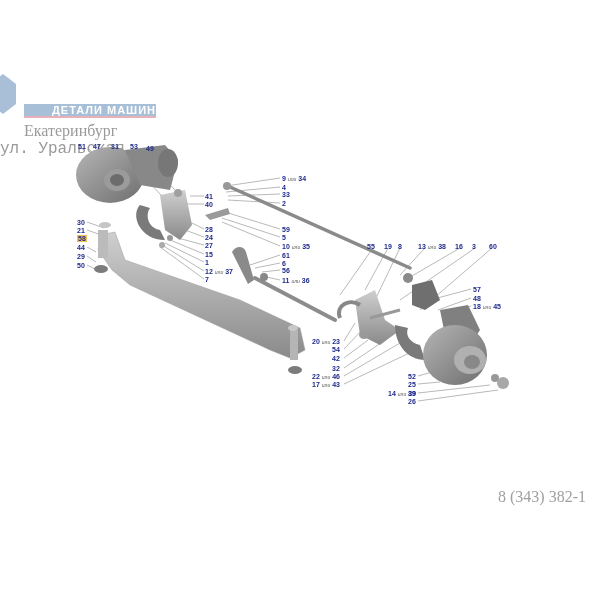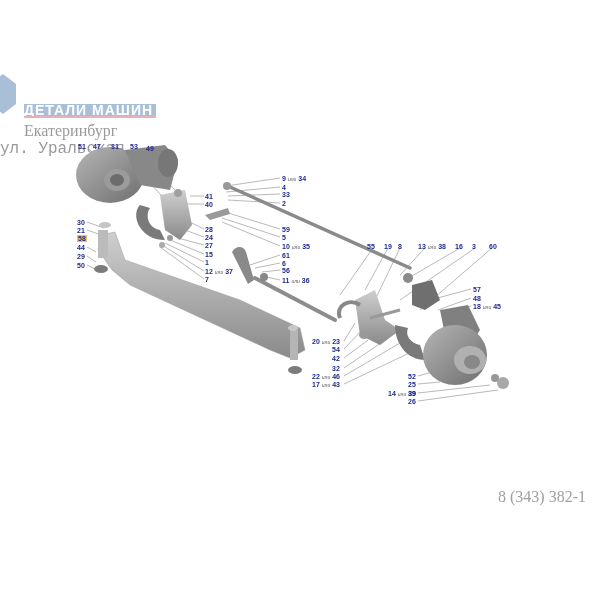--- a/index.html
+++ b/index.html
@@ -2,21 +2,21 @@
 <html><head>
 <meta charset="utf-8">
 <style>
   html,body{margin:0;padding:0;background:#fff;}
   body{width:600px;height:600px;position:relative;overflow:hidden;font-family:"Liberation Sans",sans-serif;}
   .canvas{position:absolute;left:0;top:0;width:600px;height:600px;}
   .logo{position:absolute;left:0;top:72px;width:160px;height:48px;}
   .logo .emblem{position:absolute;left:-10px;top:2px;width:26px;height:40px;background:#a9bfd8;clip-path:polygon(50% 0,100% 25%,100% 75%,50% 100%,0 75%,0 25%);}
   .logo .brand{position:absolute;left:24px;top:4px;width:132px;height:28px;background:#a8bfd8;}
   .logo .brand-text{position:absolute;left:30px;top:2px;font-size:30px;font-weight:bold;color:#fff;letter-spacing:2px;line-height:30px;}
-  .logo .tagline{position:absolute;left:24px;top:32px;width:132px;height:12px;background:#a8bfd8;color:#fff;font-size:14px;font-weight:bold;text-align:left;line-height:12px;letter-spacing:1px;}
+  .logo .tagline{position:absolute;left:24px;top:32px;width:132px;height:12px;background:#a8bfd8;color:#fff;font-size:11px;font-weight:bold;text-align:right;line-height:12px;letter-spacing:1px;}
   .logo .redline{position:absolute;left:24px;top:44px;width:132px;height:2px;background:#e8b0b8;}
   .city{position:absolute;left:24px;top:122px;font-family:"Liberation Serif",serif;font-size:16px;color:#9a9a9a;}
   .street{position:absolute;left:0;top:140px;font-family:Liberation Mono, monospace;font-size:16px;color:#9a9a9a;white-space:nowrap;}
   .watermark{position:absolute;left:146px;top:268px;font-family:"Liberation Serif",serif;font-size:44px;color:rgba(150,150,150,0.45);white-space:nowrap;}
   .phone{position:absolute;left:498px;font-family:"Liberation Serif",serif;font-size:16px;color:#9f9f9f;white-space:nowrap;}
   .lbl{position:absolute;font-size:7px;font-weight:bold;color:#1f2a8a;white-space:nowrap;line-height:8px;}
   .lbl .ili{font-style:italic;font-weight:normal;font-size:5px;color:#555;margin:0 2px;}
   .hl{background:#f3c15a;padding:0 1px;}
   svg.parts{position:absolute;left:0;top:0;}
 </style>

